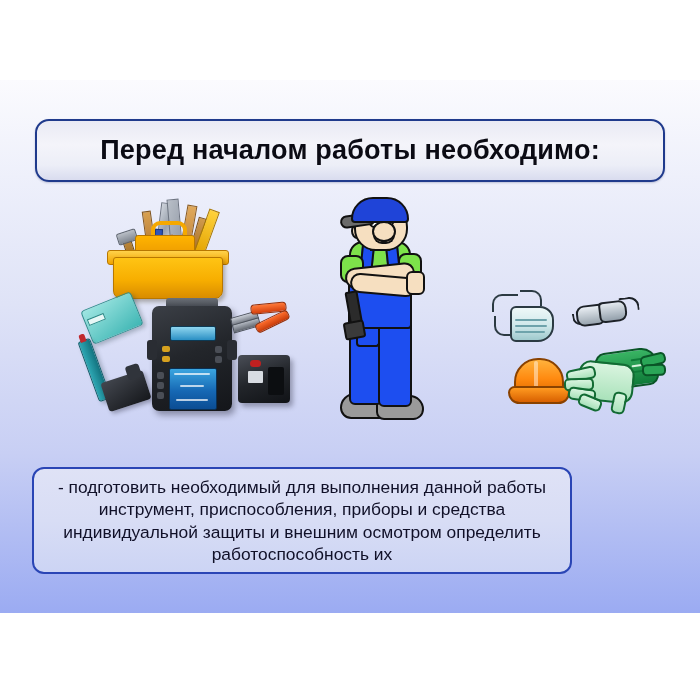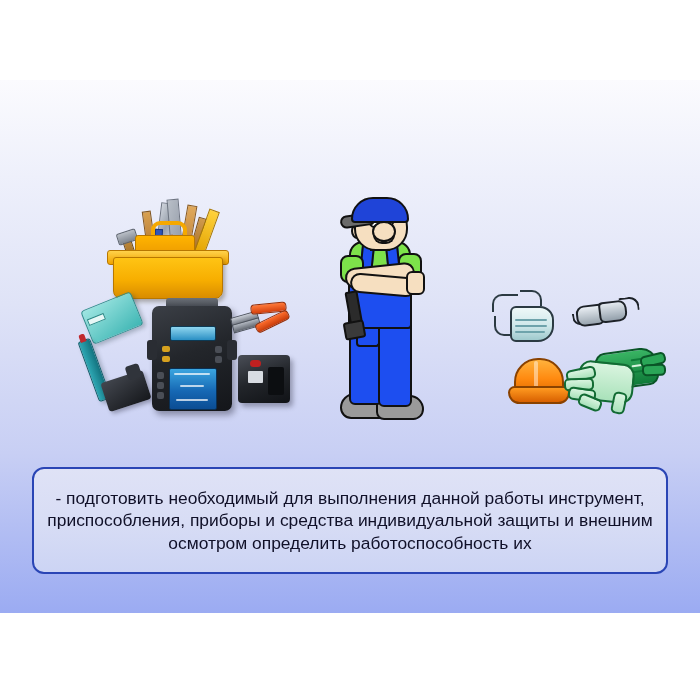--- a/index.html
+++ b/index.html
@@ -20,21 +20,21 @@
     box-shadow:0 1px 2px rgba(40,50,110,.25);
     display:flex;align-items:center;justify-content:center;
   }
   .title-text{
     font-size:27px;font-weight:bold;color:#0b0b14;letter-spacing:.2px;
     white-space:nowrap;
   }
 
   
   .note-box{
-    position:absolute;left:32px;top:387px;width:636px;height:107px;
+    position:absolute;left:32px;top:387px;width:540px;height:107px;
     box-sizing:border-box;
     border:2px solid #2a45b5;border-radius:12px;
     background:linear-gradient(to bottom,#dfe2f6 0%,#d8ddf5 50%,#ccd4f4 100%);
     display:flex;align-items:center;justify-content:center;
     padding:3px 8px;
   }
   .note-text{
     font-size:17.4px;line-height:22.5px;color:#101028;text-align:center;
   }
 
@@ -175,20 +175,23 @@
   .gl-t3{left:0px;top:38px;width:24px;height:9px;border-radius:5px;transform:rotate(8deg);}
   .gl-t4{left:10px;top:46px;width:20px;height:9px;border-radius:5px;transform:rotate(22deg);}
   .gl-thumb{left:44px;top:42px;width:10px;height:18px;border-radius:5px;transform:rotate(12deg);}
   .gl-str{position:absolute;background:#0e7a38;height:2px;border-radius:1px;}
 </style>
 </head>
 <body>
 
 <div class="slide">
 
+  <div class="title-box">
+    <div class="title-text">Перед началом работы необходимо:</div>
+  </div>
 
   <div class="art">
 
     <div class="fig toolbox">
       <div class="saw"></div>
       <div class="saw2"></div>
       <div class="wood2"></div>
       <div class="wood1"></div>
       <div class="wood3"></div>
       <div class="ruler"></div>

